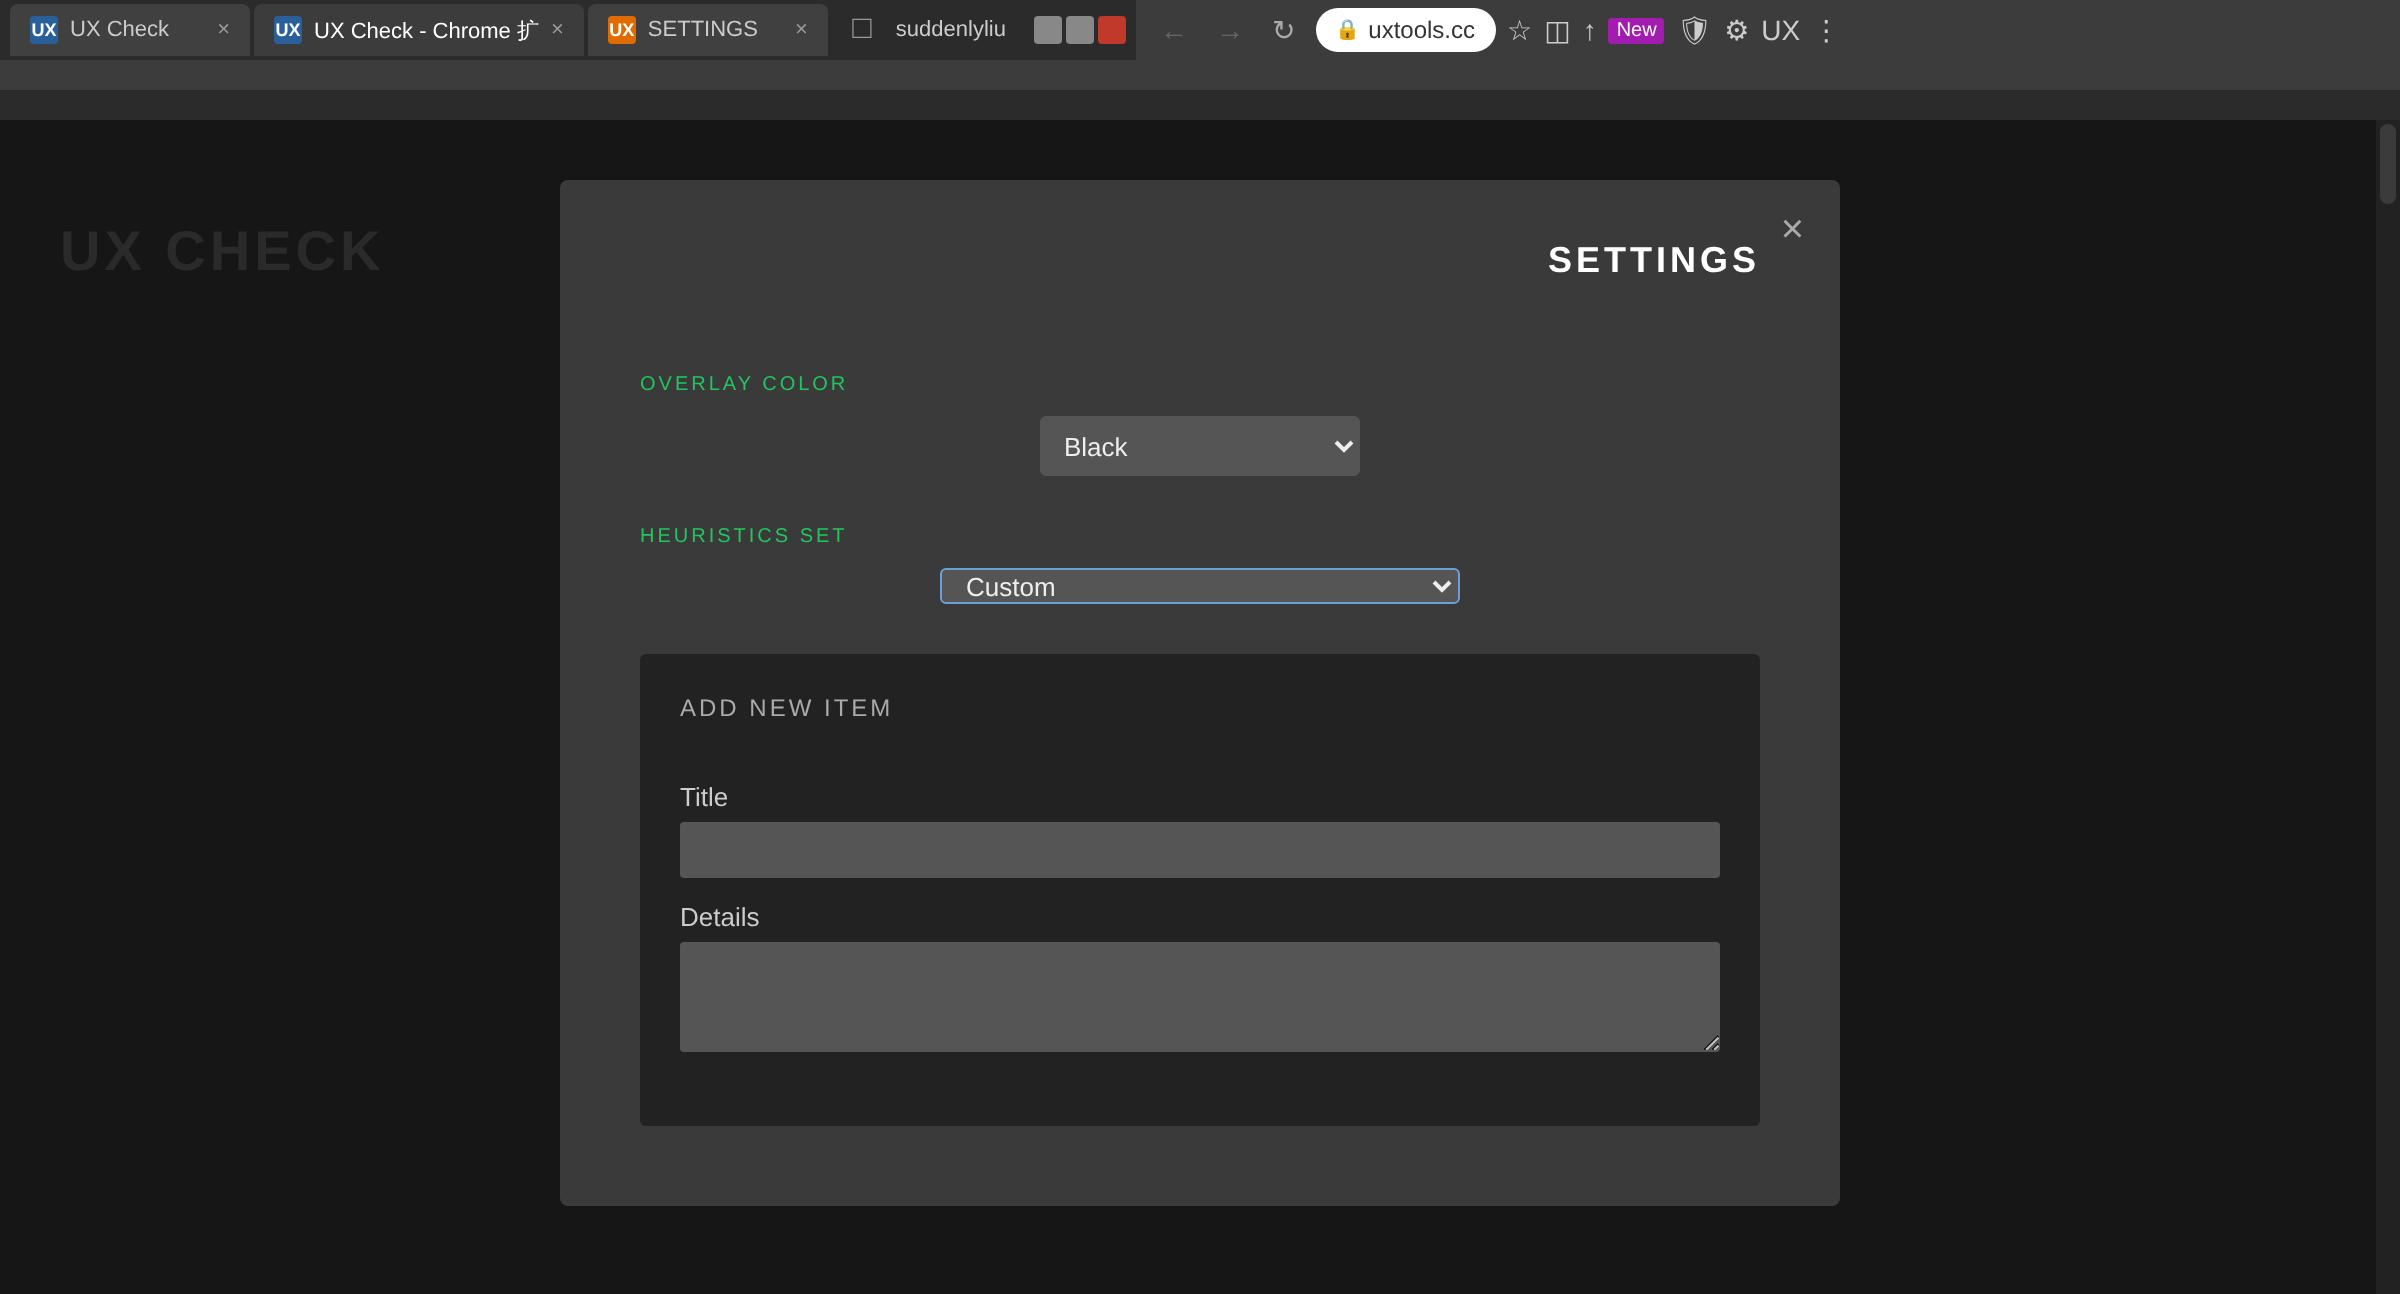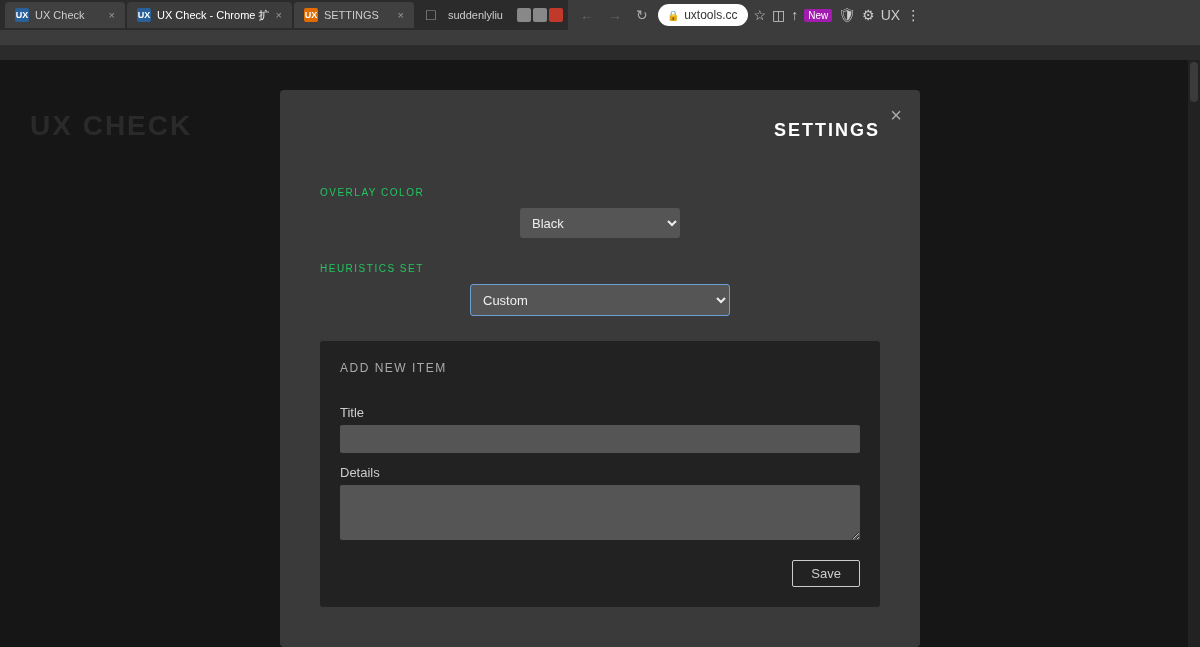--- a/index.html
+++ b/index.html
@@ -203,21 +203,21 @@
       padding: 0 8px;
       font-size: 13px;
       cursor: pointer;
       appearance: auto;
     }
 
     .form-select-wide {
       display: block;
       margin: 0 auto;
       width: 260px;
-      height: 32px;
+      height: 18px;
       background: #555;
       color: #eee;
       border: 1px solid #6a9fd8;
       border-radius: 3px;
       padding: 0 8px;
       font-size: 13px;
       cursor: pointer;
       appearance: auto;
     }
 
@@ -396,18 +396,15 @@
 
     <div class="add-new-item-box">
       <div class="add-new-item-title">ADD NEW ITEM</div>
 
       <label class="field-label">Title</label>
       <input class="field-input" type="text" style="">
 
       <label class="field-label">Details</label>
       <textarea class="field-textarea" style=""></textarea>
 
-      <div class="save-row">
-        <button class="save-btn">Save</button>
-      </div>
     </div>
   </div>
 </div>
 
 </body></html>

